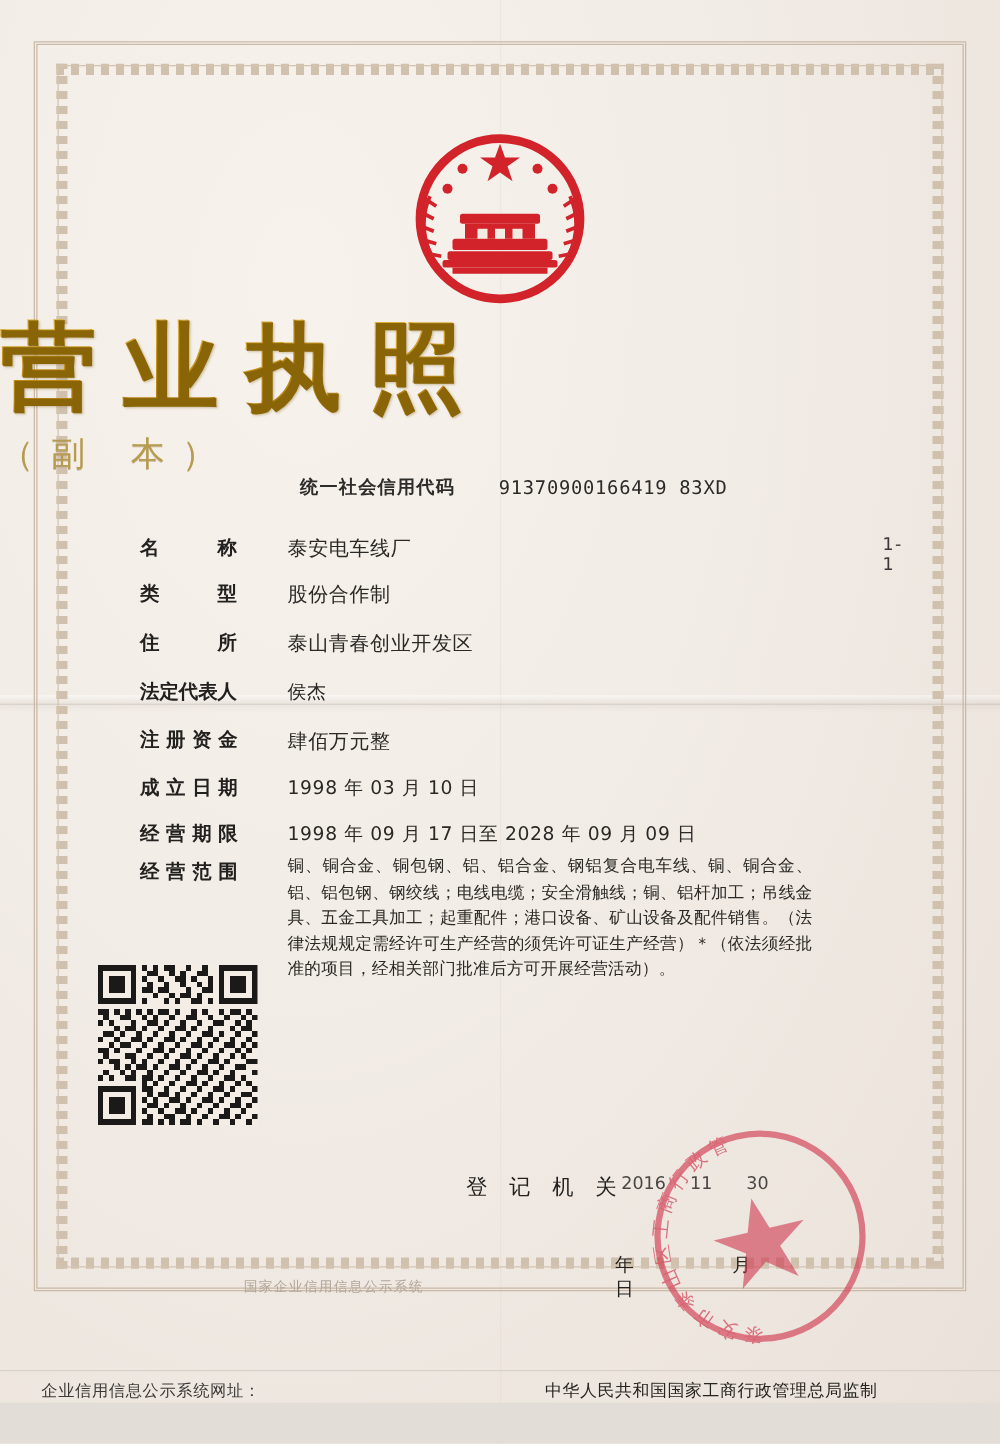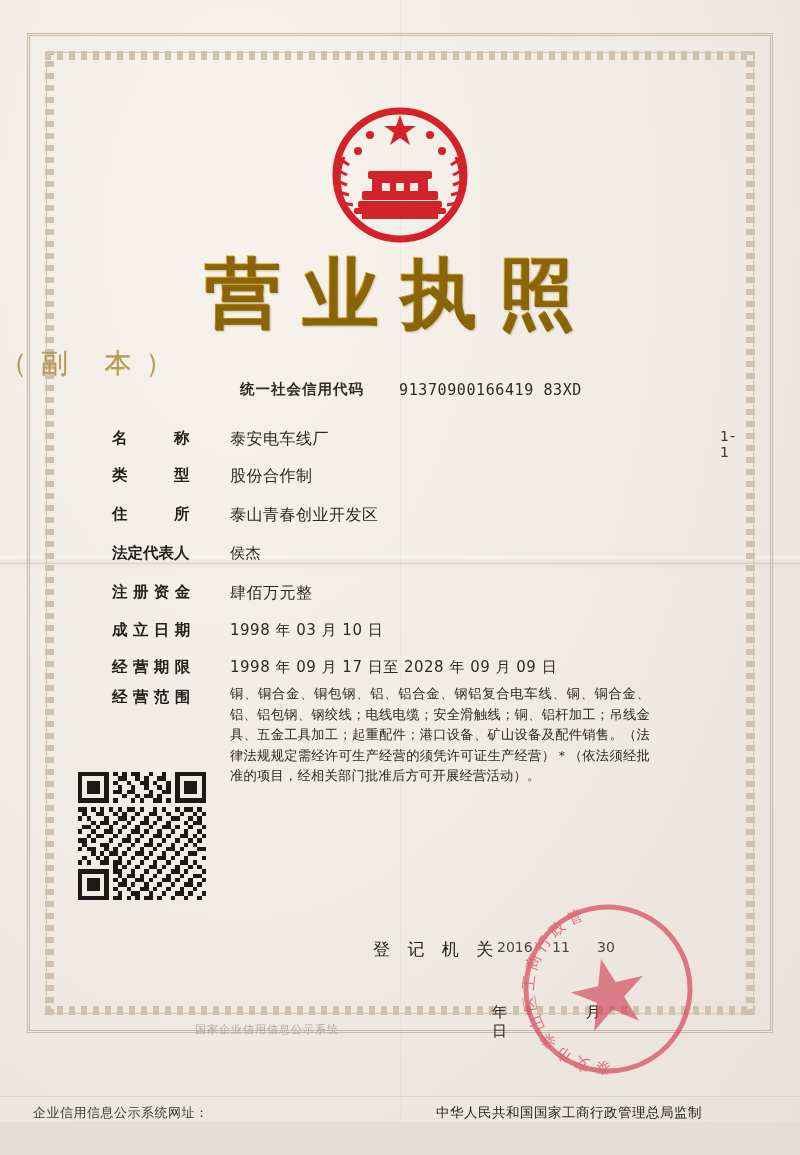--- a/index.html
+++ b/index.html
@@ -41,21 +41,21 @@
   }
   #frameinner{
     position:absolute;left:46px;top:52px;width:708px;height:962px;
     border:1px solid #d3c4b1;box-sizing:border-box;
   }
 
   
   #emblem{position:absolute;left:318px;top:95px;width:164px;height:160px;}
   
   #title{
-    position:absolute;left:0;top:243px;width:800px;text-align:center;
+    position:absolute;left:0;top:243px;width:800px;text-align:left;
     font-family:"DejaVu Sans","Liberation Sans",sans-serif;
     font-size:76px;font-weight:bold;letter-spacing:22px;
     color:#b8860b;
     text-shadow:1px 1px 0 #8a6508, 2px 2px 2px rgba(120,90,10,.35);
     background:linear-gradient(180deg,#e8c24a 0%,#c9941c 45%,#a5740c 100%);
     -webkit-background-clip:text;background-clip:text;
     -webkit-text-fill-color:transparent;
   }
   #subtitle{
     position:absolute;left:0;top:345px;width:800px;
@@ -66,21 +66,21 @@
   
   #creditline{position:absolute;left:240px;top:380px;width:470px;height:24px;}
   #creditlabel{position:absolute;left:0;top:0;font-size:14.5px;color:#2e2c2a;letter-spacing:1px;font-weight:bold;}
   #creditvalue{position:absolute;left:159px;top:1px;font-size:15px;color:#2b2a28;letter-spacing:.6px;font-family:"DejaVu Sans Mono","Liberation Mono",monospace;}
 
   
   .row{position:absolute;left:112px;width:610px;}
   .lbl{position:absolute;left:0;top:0;width:104px;font-size:15.5px;font-weight:bold;color:#23211f;letter-spacing:0px;}
   .val{position:absolute;left:118px;top:1px;font-size:15px;color:#2b2926;letter-spacing:.5px;}
   .val.big{font-size:16px;}
-  #pagenum{position:absolute;left:608px;top:0px;font-size:14px;color:#3a3836;letter-spacing:1px;}
+  #pagenum{position:absolute;left:594px;top:0px;font-size:14px;color:#3a3836;letter-spacing:1px;}
 
   #scope{position:absolute;left:230px;top:684px;width:420px;font-size:13.3px;line-height:20.5px;color:#2b2926;text-align:justify;letter-spacing:.2px;}
 
   
   #qr{position:absolute;left:78px;top:772px;width:128px;height:128px;}
 
   
   #reglabel{position:absolute;left:373px;top:938px;font-size:17px;font-weight:normal;letter-spacing:6px;color:#23211f;}
   #regyear{position:absolute;left:497px;top:939px;font-size:14px;color:#4a4744;}
   #regmonth{position:absolute;left:552px;top:939px;font-size:14px;color:#4a4744;}

